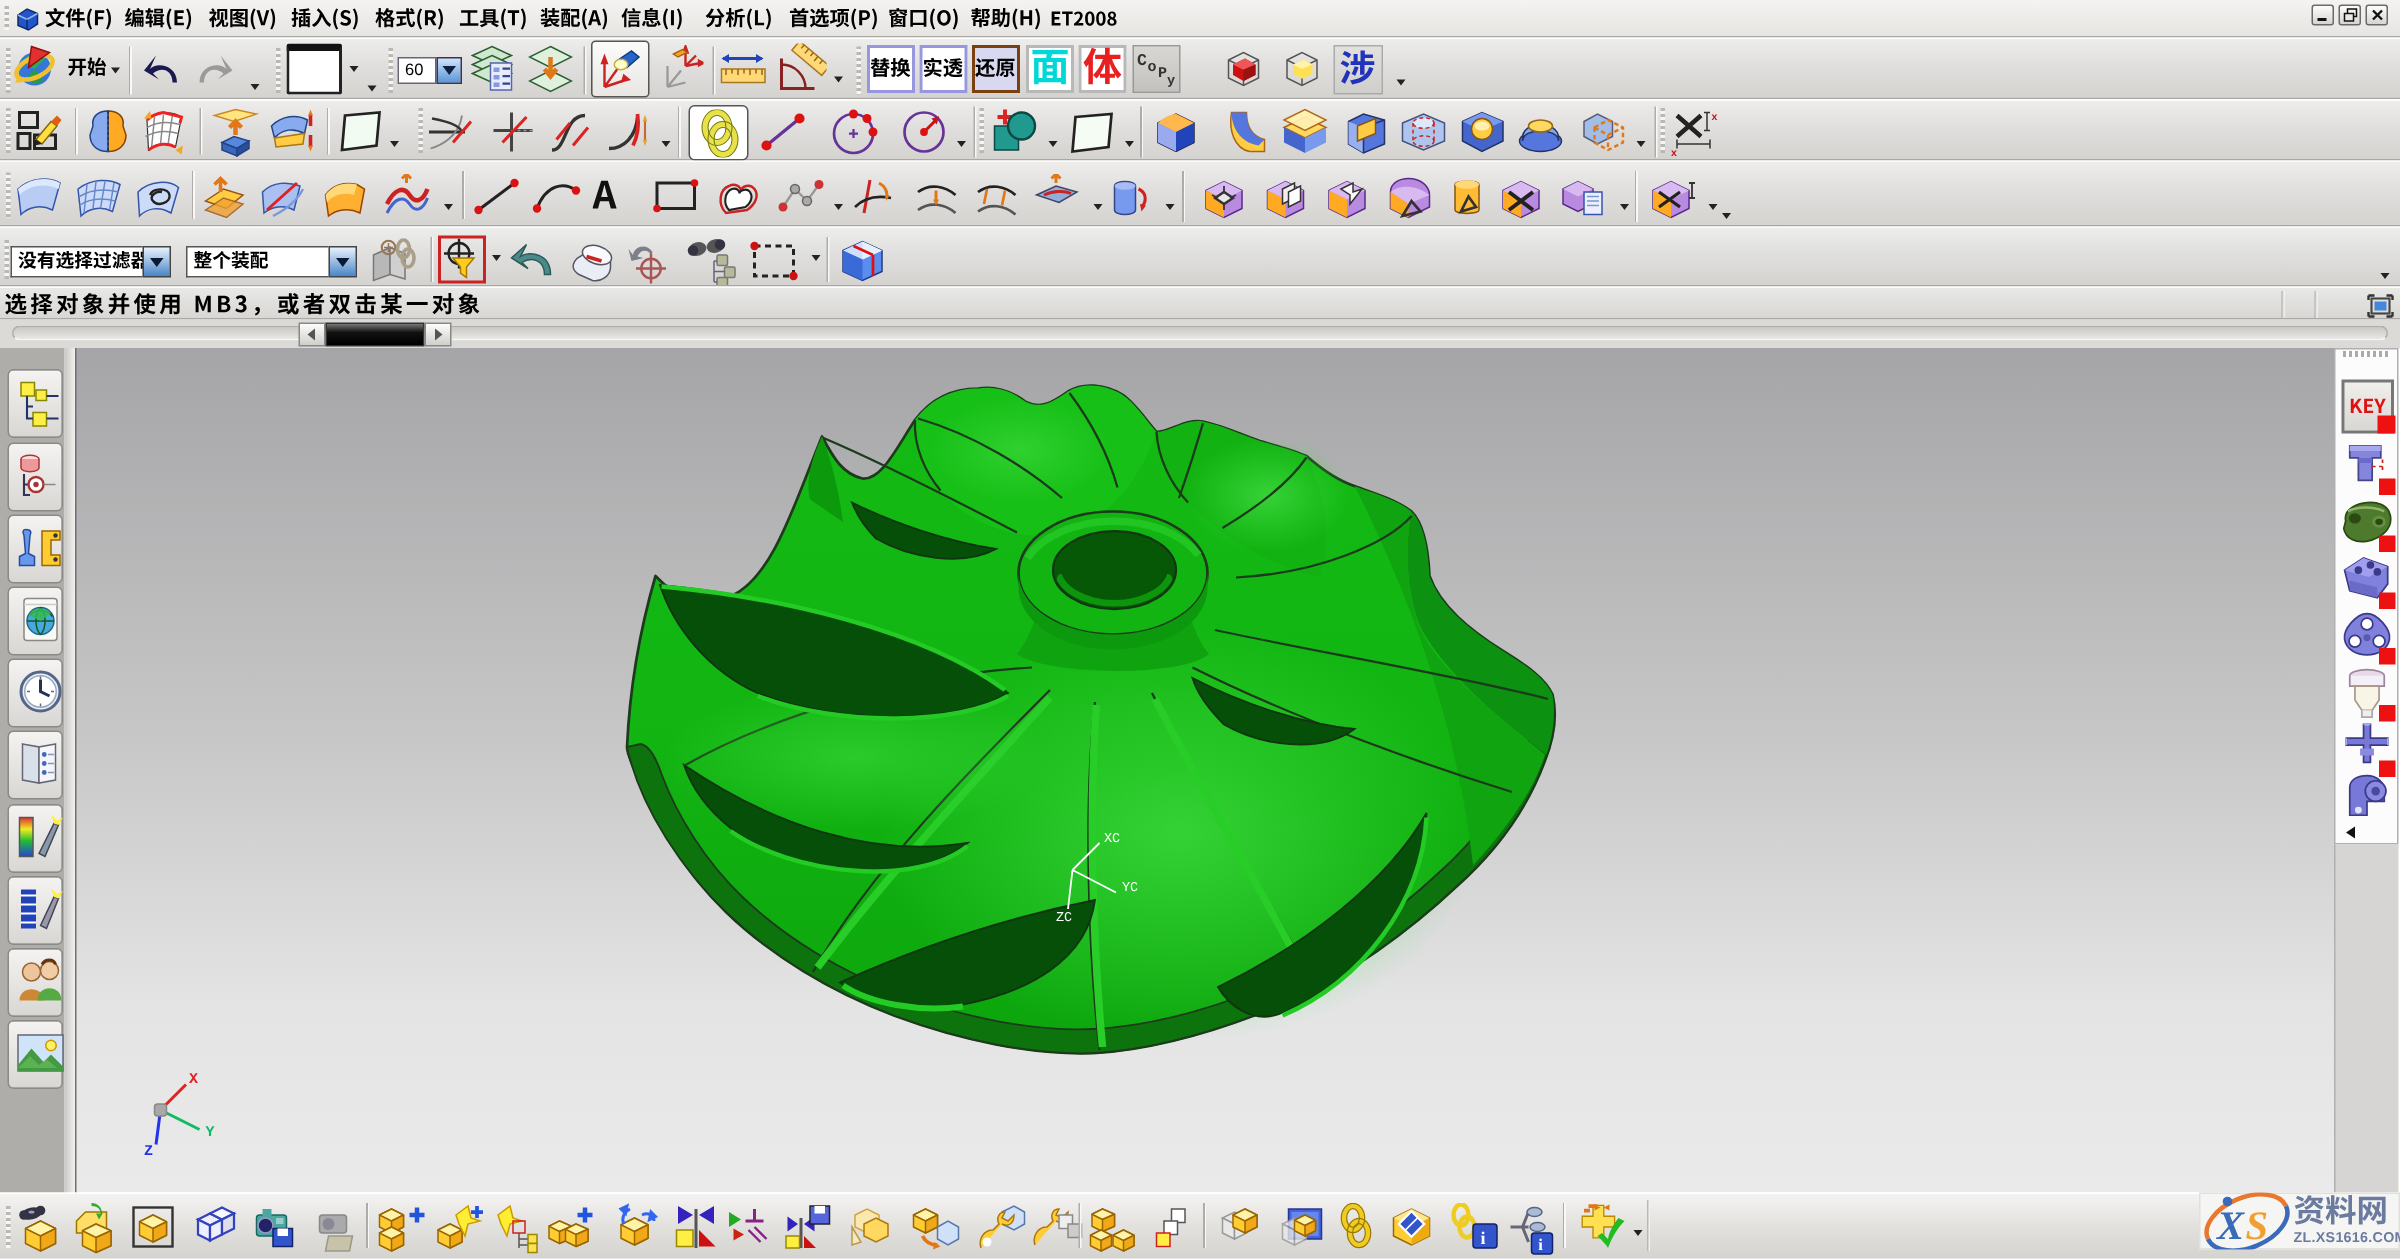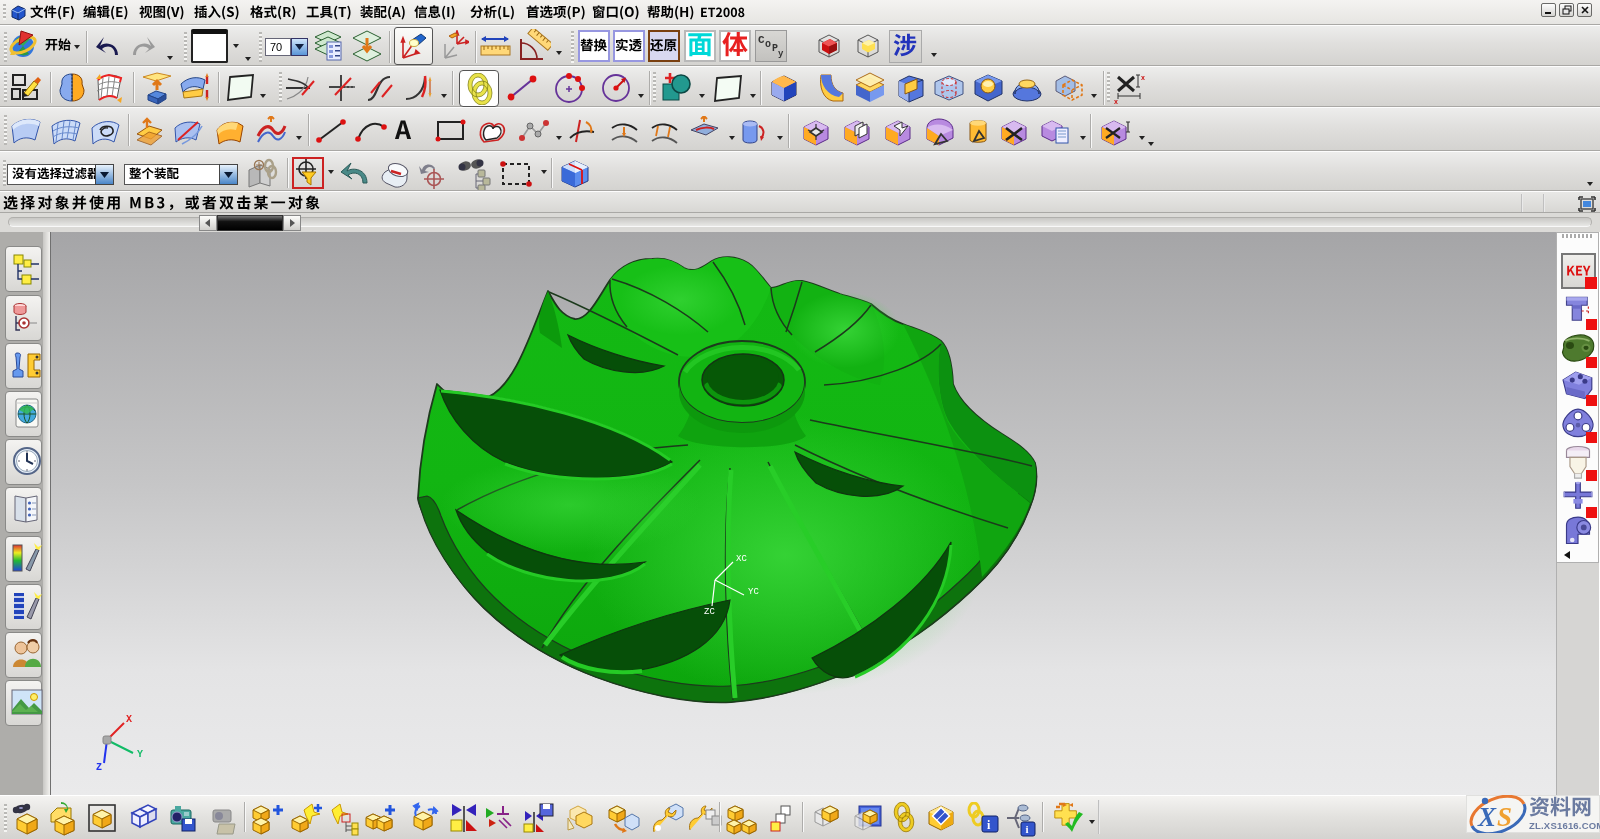--- a/index.html
+++ b/index.html
@@ -93,21 +93,21 @@
     </svg>
     <svg class="a" style="left:129px;top:7px" width="28" height="26" viewBox="0 0 28 26">
       <path d="M4 22 C4 10 18 8 22 13 L18 4 L26 14 L16 20 L20 16 C14 11 7 14 7 22 Z" fill="#9a9a9a"></path>
     </svg>
     <div class="dn" style="left:167px;top:30px"></div>
     <div class="grip" style="left:184px;top:6px;height:30px"></div>
     <div class="a" style="left:191px;top:3px;width:37px;height:34px;background:#fff;border:2px solid #222;border-top:5px solid #111;border-radius:2px"></div>
     <div class="dn" style="left:233px;top:18px"></div>
     <div class="dn" style="left:245px;top:31px"></div>
     <div class="grip" style="left:259px;top:6px;height:30px"></div>
-    <div class="a" style="left:265px;top:12px;width:26px;height:18px;background:#fff;border:1px solid #667;font-size:11px;padding:2px 0 0 4px">70</div>
+    <div class="a" style="left:265px;top:12px;width:26px;height:18px;background:#fff;border:1px solid #667;font-size:11px;padding:2px 0 0 4px">60</div>
     <div class="a" style="left:291px;top:12px;width:17px;height:18px;background:linear-gradient(#cfe4fa,#5a96d8);border:1px solid #336;"><svg width="15" height="16">
         <path d="M3 5 L12 5 L7.5 11 Z" fill="#102040"></path>
       </svg></div>
     <svg class="a" style="left:314px;top:4px" width="30" height="32" viewBox="0 0 30 32">
       <g stroke="#2a6030" fill="#cfe8cf">
         <path d="M14 1 L27 7 L14 13 L1 7 Z"></path>
         <path d="M14 7 L27 13 L14 19 L1 13 Z"></path>
         <path d="M14 13 L27 19 L14 25 L1 19 Z"></path>
       </g>
       <rect x="13" y="12" width="14" height="18" fill="#e8ecff" stroke="#5566aa"></rect>

